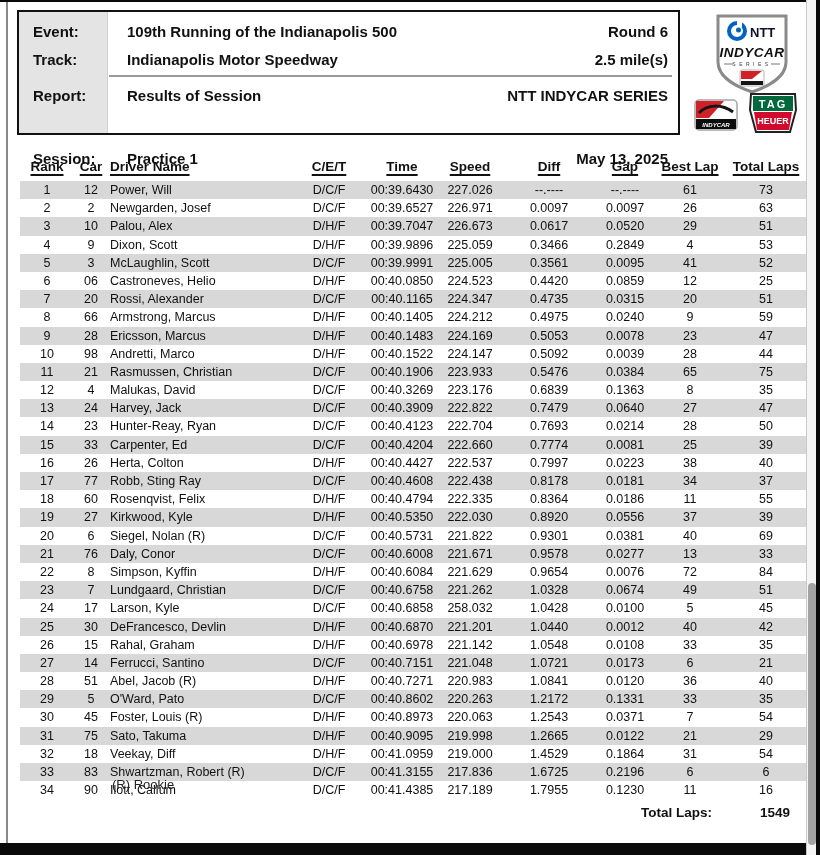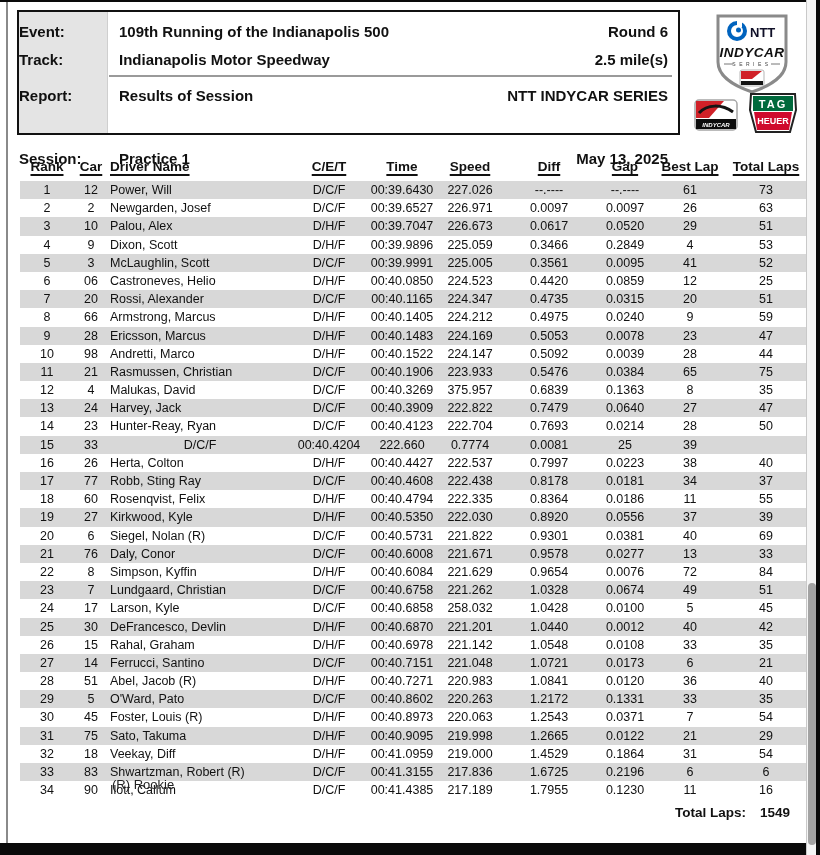--- a/index.html
+++ b/index.html
@@ -10,40 +10,40 @@
     color:#111;
   }
   
   .page{position:absolute;left:0;top:2px;width:806px;height:841px;background:#ffffff;}
   .page-edge-line{position:absolute;left:6px;top:2px;width:2px;height:841px;background:#8a8a8a;}
   
   .hbox{position:absolute;left:17px;top:10px;width:663px;height:125px;
         border:2px solid #111;background:#fff;box-sizing:border-box;}
   .hbox .labelcol{position:absolute;left:0;top:0;width:88px;height:100%;background:#e4e4e4;border-right:1px solid #cfcfcf;}
   .hrow{position:absolute;left:0;width:100%;height:26px;display:flex;align-items:center;font-weight:bold;font-size:15px;}
-  .hrow .hlabel{width:88px;padding-left:0;box-sizing:border-box;flex:none;}
-  .hrow .hvalue{padding-left:12px;flex:1;}
+  .hrow .hlabel{width:88px;padding-left:14px;box-sizing:border-box;flex:none;}
+  .hrow .hvalue{padding-left:20px;flex:1;}
   .hrow .hright{padding-right:10px;text-align:right;flex:none;}
   .hsep{position:absolute;left:90px;right:6px;top:63px;height:2px;background:#9a9a9a;}
   
   .logo{position:absolute;}
   
   .grid{display:grid;grid-template-columns:54px 34px 184px 74px 72px 64px 94px 58px 72px 80px;align-items:center;}
   .thead{position:absolute;left:20px;top:154px;width:786px;height:24px;
          font-weight:bold;font-size:13.5px;}
   .thead .hc{text-align:center;text-decoration:underline;text-underline-offset:3px;text-decoration-thickness:1.5px;}
   .thead .hc.left{text-align:left;padding-left:2px;}
   .tbody{position:absolute;left:20px;top:181px;width:786px;}
   .trow{height:18.2px;font-size:12.5px;}
   .trow.shade{background:#d8d8d8;}
   .cell{text-align:center;white-space:nowrap;line-height:18.2px;}
   .cell.c2{text-align:left;padding-left:2px;}
   
   .rookie{position:absolute;left:112px;top:777px;font-size:13px;color:#222;}
-  .totals{position:absolute;left:500px;top:805px;width:290px;display:flex;justify-content:flex-end;gap:14px;
+  .totals{position:absolute;left:500px;top:805px;width:290px;display:flex;justify-content:flex-end;gap:48px;
           font-weight:bold;font-size:13.5px;}
   
   .sbar{position:absolute;left:806px;top:0;width:10px;height:855px;background:#f5f5f5;border-left:1px solid #c9c9c9;box-sizing:border-box;}
   .sthumb{position:absolute;left:807.5px;top:583px;width:8px;height:262px;background:#a3a3a3;border-radius:4px;}
   
   svg text{font-family:"Liberation Sans","DejaVu Sans",sans-serif;}
 </style>
 </head>
 <body>
 
@@ -257,21 +257,21 @@
       <div class="cell c7">0.0384</div>
       <div class="cell c8">65</div>
       <div class="cell c9">75</div>
     </div>
     <div class="trow grid">
       <div class="cell c0">12</div>
       <div class="cell c1">4</div>
       <div class="cell c2">Malukas, David</div>
       <div class="cell c3">D/C/F</div>
       <div class="cell c4">00:40.3269</div>
-      <div class="cell c5">375.957</div>
+      <div class="cell c5">223.176</div>
       <div class="cell c6">0.6839</div>
       <div class="cell c7">0.1363</div>
       <div class="cell c8">8</div>
       <div class="cell c9">35</div>
     </div>
     <div class="trow grid shade">
       <div class="cell c0">13</div>
       <div class="cell c1">24</div>
       <div class="cell c2">Harvey, Jack</div>
       <div class="cell c3">D/C/F</div>
@@ -290,20 +290,21 @@
       <div class="cell c4">00:40.4123</div>
       <div class="cell c5">222.704</div>
       <div class="cell c6">0.7693</div>
       <div class="cell c7">0.0214</div>
       <div class="cell c8">28</div>
       <div class="cell c9">50</div>
     </div>
     <div class="trow grid shade">
       <div class="cell c0">15</div>
       <div class="cell c1">33</div>
+      <div class="cell c2">Carpenter, Ed</div>
       <div class="cell c3">D/C/F</div>
       <div class="cell c4">00:40.4204</div>
       <div class="cell c5">222.660</div>
       <div class="cell c6">0.7774</div>
       <div class="cell c7">0.0081</div>
       <div class="cell c8">25</div>
       <div class="cell c9">39</div>
     </div>
     <div class="trow grid">
       <div class="cell c0">16</div>

